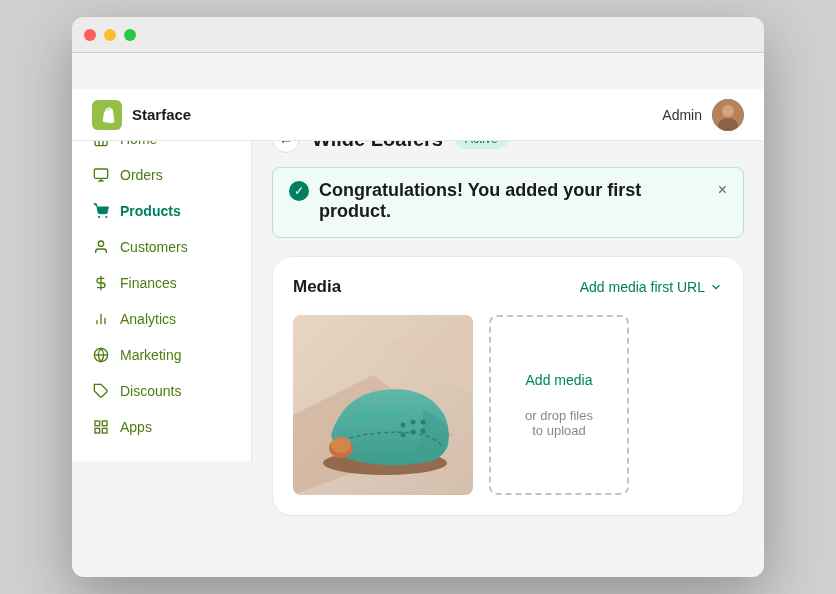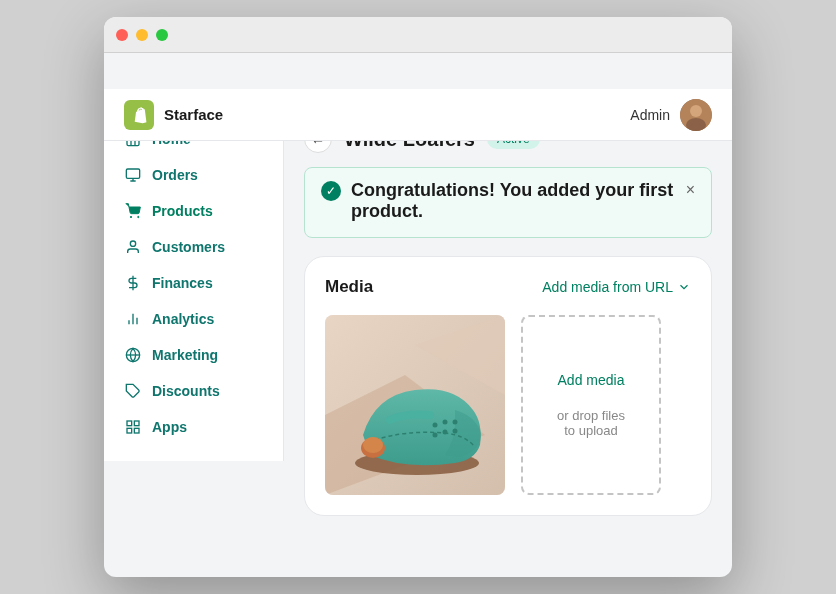--- a/index.html
+++ b/index.html
@@ -5,21 +5,21 @@
     * { box-sizing: border-box; margin: 0; padding: 0; }
     body {
       background: #d0d0d0;
       display: flex;
       align-items: center;
       justify-content: center;
       min-height: 100vh;
       font-family: -apple-system, BlinkMacSystemFont, 'Segoe UI', sans-serif;
     }
     .window {
-      width: 628px;
+      width: 692px;
       height: 560px;
       background: #f3f4f5;
       border-radius: 12px;
       box-shadow: 0 20px 60px rgba(0,0,0,0.3);
       overflow: hidden;
       display: flex;
       flex-direction: column;
     }
     .titlebar {
       background: #ececec;
@@ -102,25 +102,24 @@
       padding: 16px 0;
       flex-shrink: 0;
       height: 100%;
     }
     .nav-item {
       display: flex;
       align-items: center;
       gap: 10px;
       padding: 9px 20px;
       font-size: 14px;
-      color: #0f766e;
+      color: #4d7c0f;
       cursor: pointer;
       border-radius: 0;
       transition: background 0.1s;
-      font-weight: bold;
     }
     .nav-item.active {
       color: #008060;
       font-weight: 600;
     }
     .nav-icon {
       width: 18px; height: 18px;
       display: flex; align-items: center; justify-content: center;
       font-size: 15px;
       color: inherit;
@@ -412,21 +411,21 @@
               <div class="banner-text-main">Congratulations! You added your first product.</div>
             </div>
           </div>
           <span class="banner-close">×</span>
         </div>
 
         <div class="card">
           <div class="card-header">
             <span class="card-title">Media</span>
             <span class="add-media-url">
-              <span>Add media from URL</span>
+              <span>Add media first URL</span>
               <svg width="14" height="14" viewBox="0 0 24 24" fill="none" stroke="#008060" stroke-width="2">
                   <polyline points="6,9 12,15 18,9"></polyline>
                 </svg>
             </span>
           </div>
           <div class="media-row">
 
             <div class="media-image">
               <svg width="180" height="180" viewBox="0 0 180 180" xmlns="http://www.w3.org/2000/svg">
 

